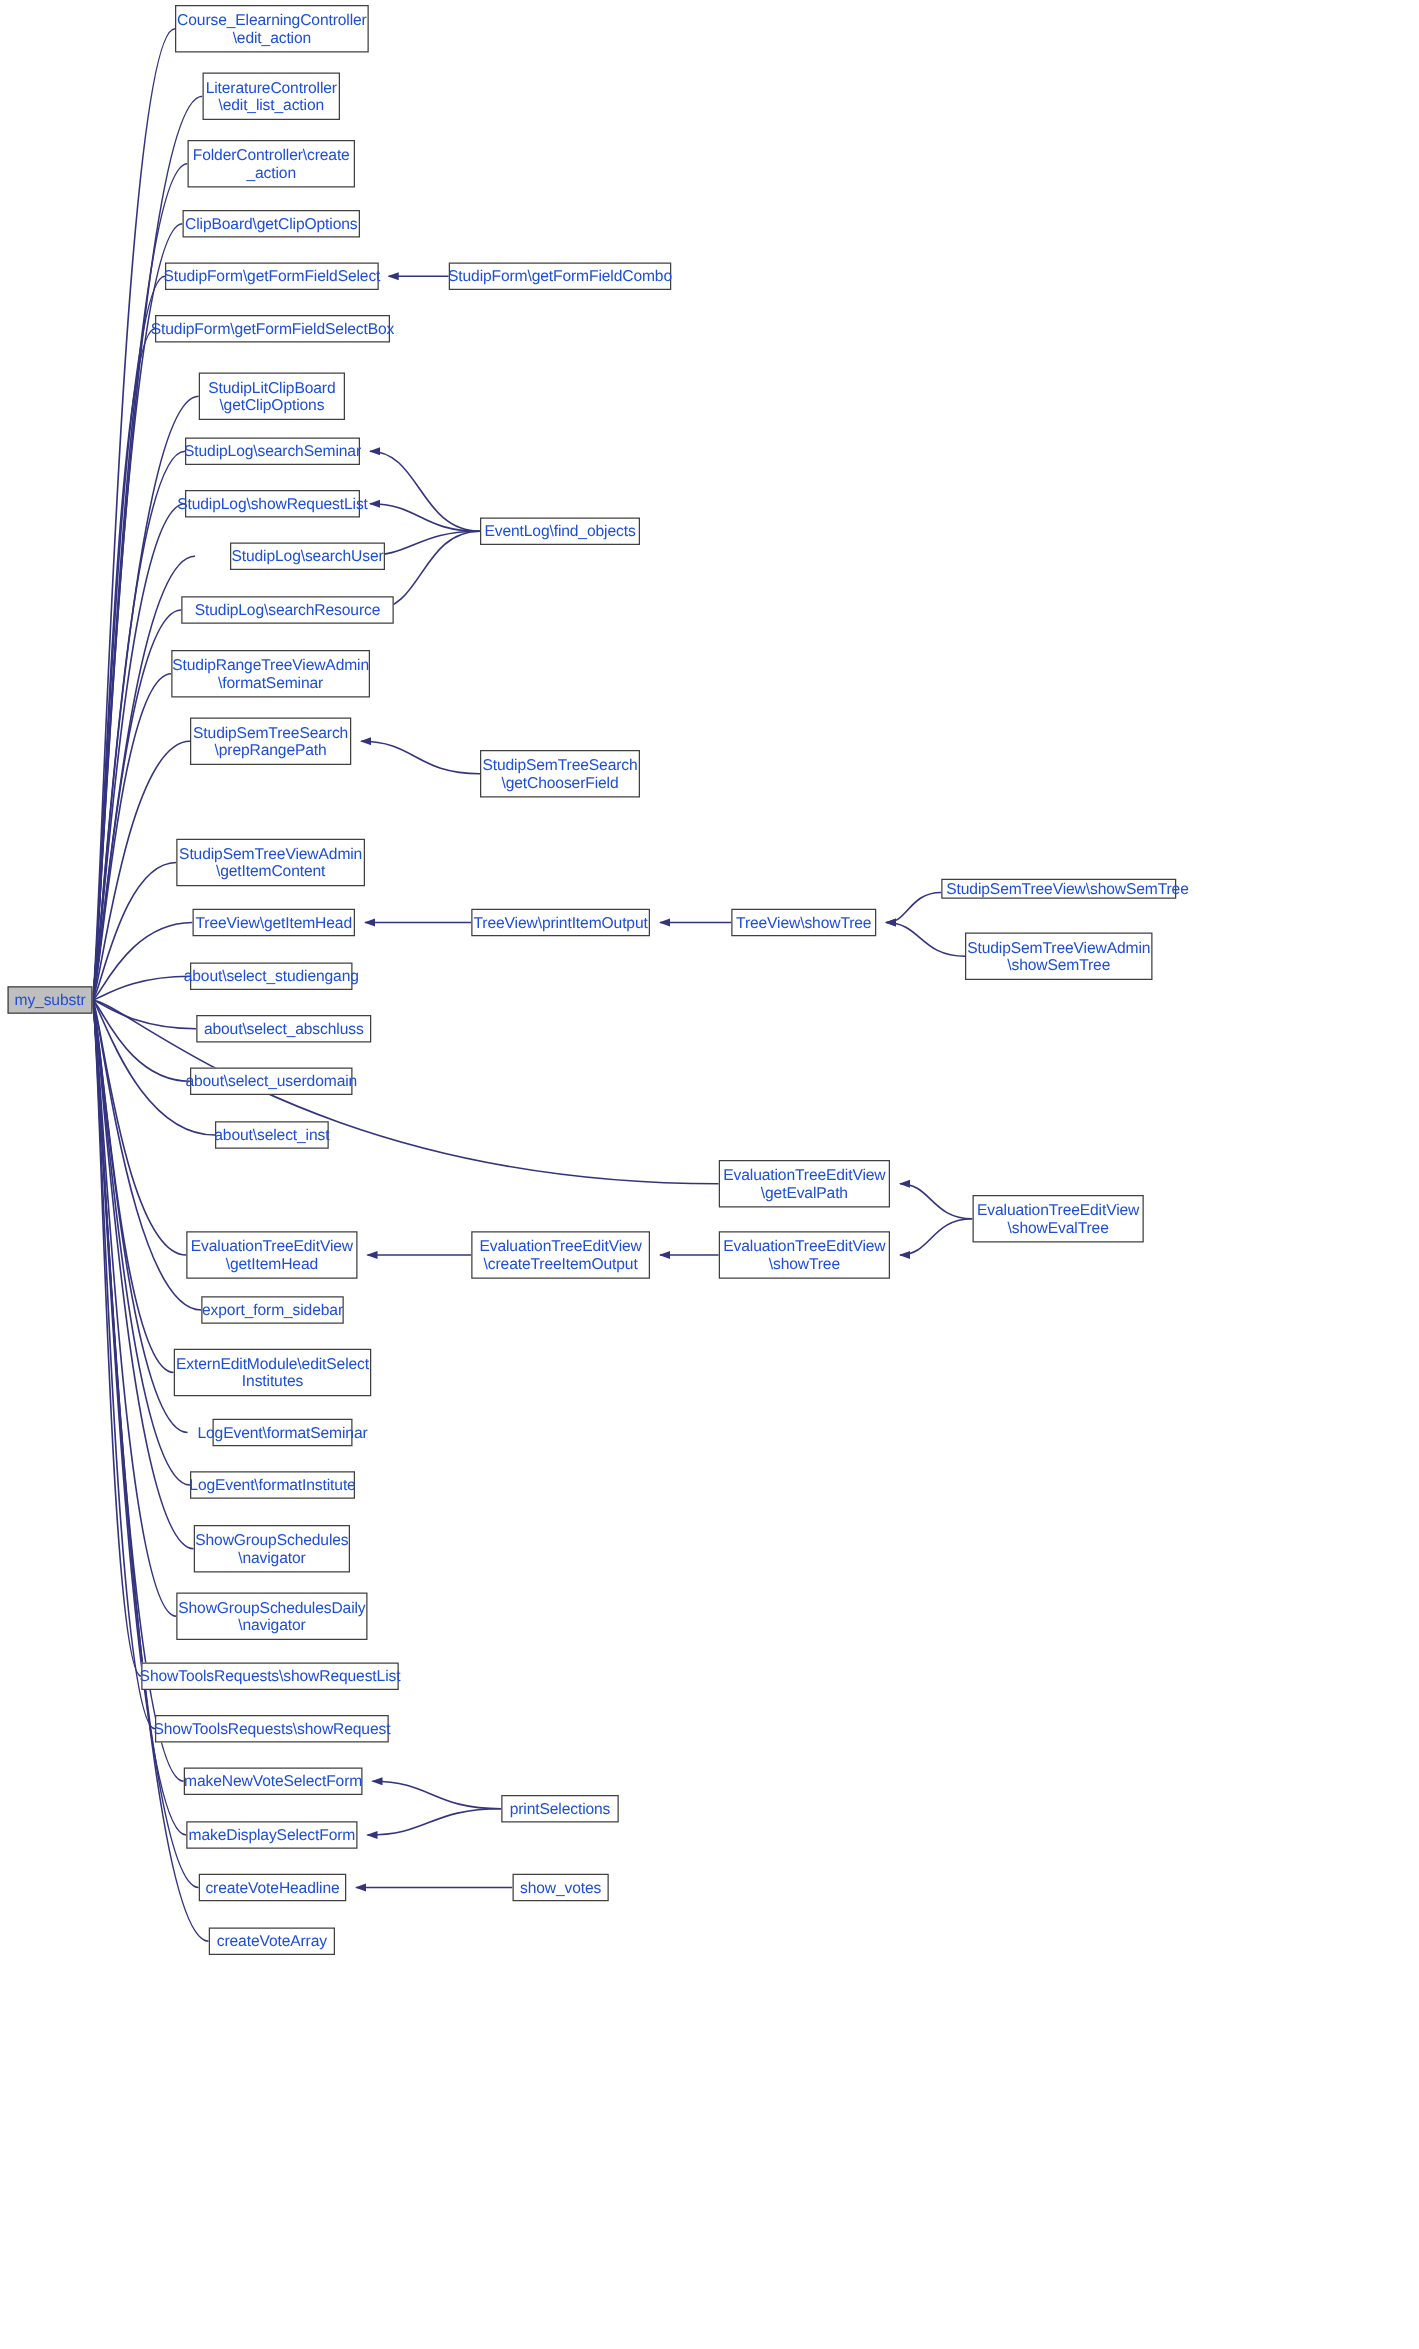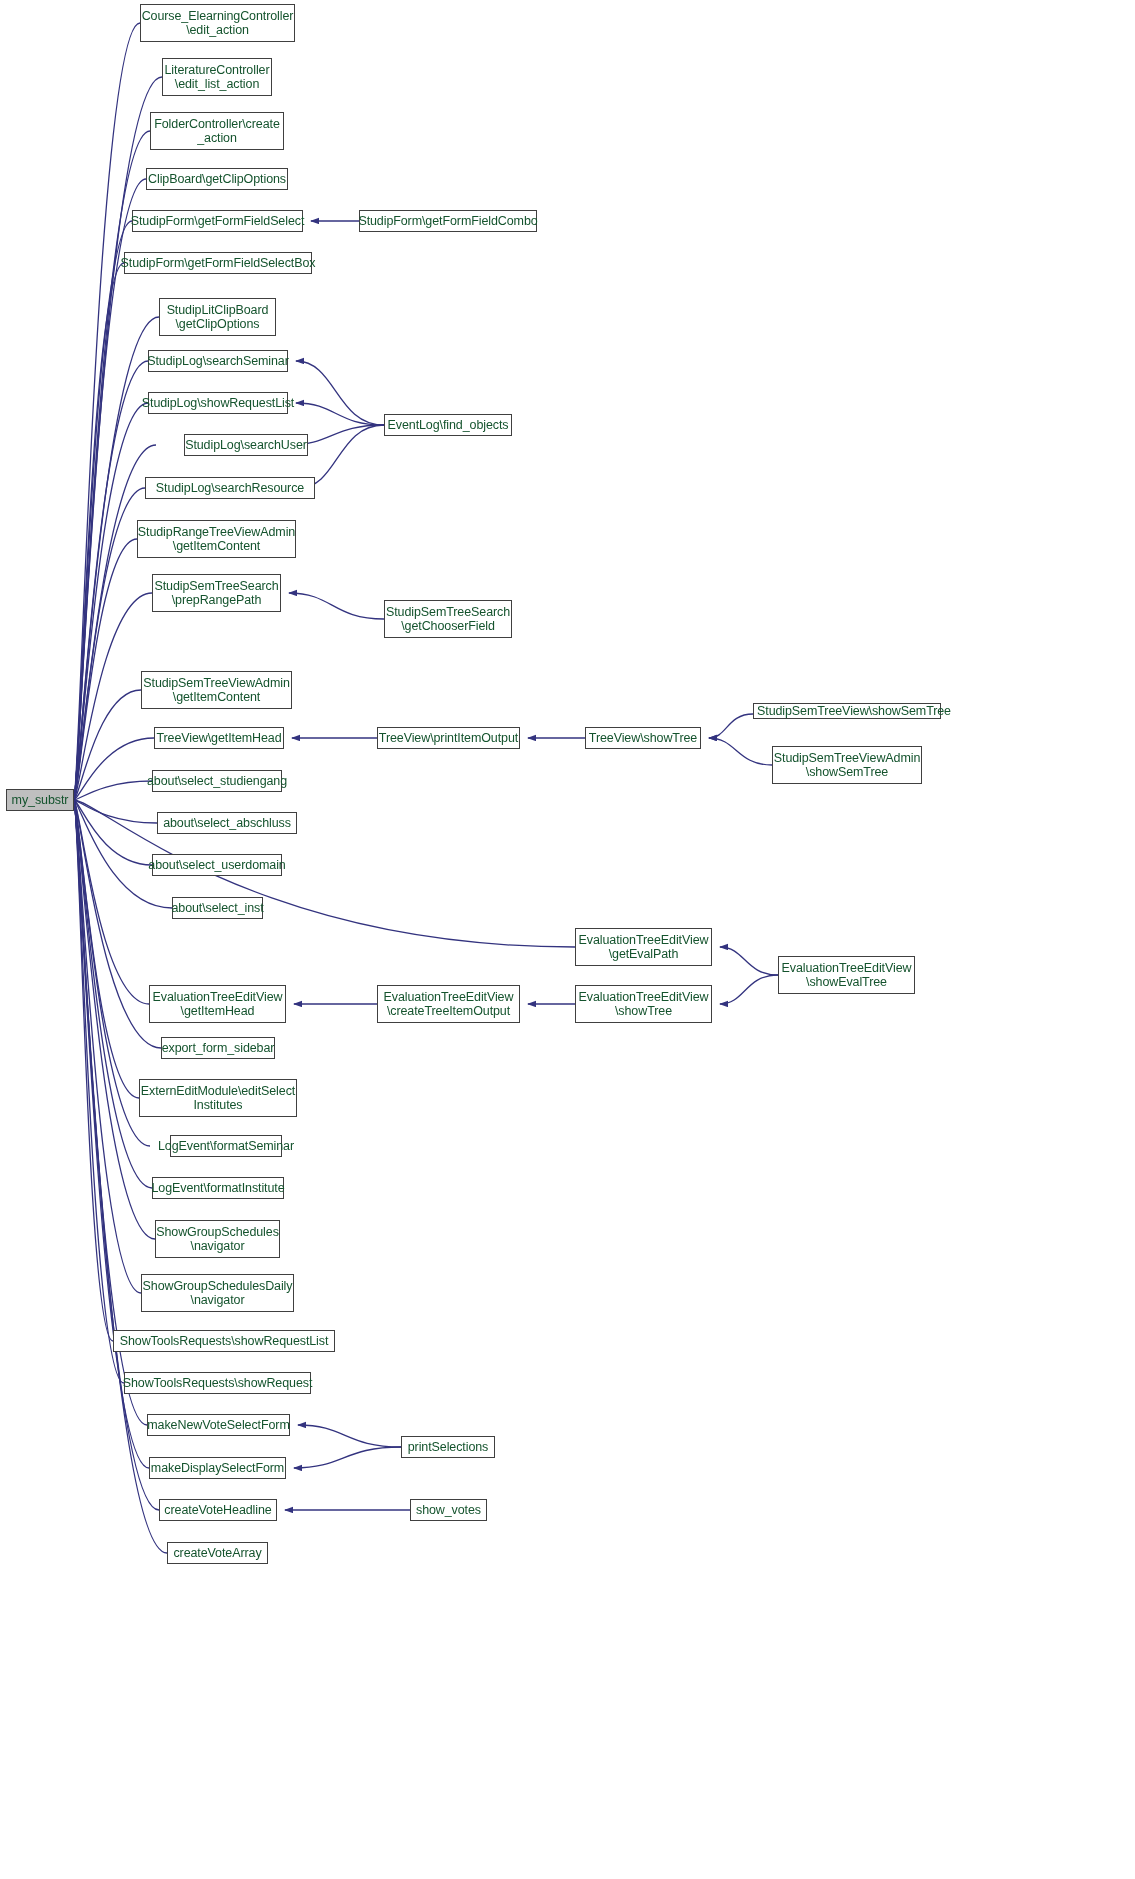--- a/index.html
+++ b/index.html
@@ -21,21 +21,21 @@
     top: 0;
     width: 1135px;
     height: 1879px;
     pointer-events: none;
   }
   .node {
     position: absolute;
     box-sizing: border-box;
     border: 1px solid #404040;
     background: #ffffff;
-    color: #14532d;
+    color: #1d4ed8;
     display: flex;
     align-items: center;
     justify-content: center;
     text-align: center;
     font-size: 12.5px;
     line-height: 14px;
     letter-spacing: -0.1px;
     white-space: pre-line;
     padding: 1px 3px;
     z-index: 5;
@@ -119,42 +119,42 @@
       <div class="node" style="left: 146px; top: 168px; width: 142px; height: 22px;">ClipBoard\getClipOptions</div>
       <div class="node" style="left: 132px; top: 210px; width: 171px; height: 22px;">StudipForm\getFormFieldSelect</div>
       <div class="node" style="left: 124px; top: 252px; width: 188px; height: 22px;">StudipForm\getFormFieldSelectBox</div>
       <div class="node" style="left: 159px; top: 298px; width: 117px; height: 38px;">StudipLitClipBoard
 \getClipOptions</div>
       <div class="node" style="left: 148px; top: 350px; width: 140px; height: 22px;">StudipLog\searchSeminar</div>
       <div class="node" style="left: 148px; top: 392px; width: 140px; height: 22px;">StudipLog\showRequestList</div>
       <div class="node" style="left: 156px; top: 434px; width: 124px; height: 22px; margin-left: 28px;">StudipLog\searchUser</div>
       <div class="node" style="left: 145px; top: 477px; width: 170px; height: 22px;">StudipLog\searchResource</div>
       <div class="node" style="left: 137px; top: 520px; width: 159px; height: 38px;">StudipRangeTreeViewAdmin
-\getItemContent</div>
+\formatSeminar</div>
       <div class="node" style="left: 152px; top: 574px; width: 129px; height: 38px;">StudipSemTreeSearch
 \prepRangePath</div>
       <div class="node" style="left: 141px; top: 671px; width: 151px; height: 38px;">StudipSemTreeViewAdmin
 \getItemContent</div>
       <div class="node" style="left: 154px; top: 727px; width: 130px; height: 22px;">TreeView\getItemHead</div>
       <div class="node" style="left: 152px; top: 770px; width: 130px; height: 22px;">about\select_studiengang</div>
       <div class="node" style="left: 157px; top: 812px; width: 140px; height: 22px;">about\select_abschluss</div>
       <div class="node" style="left: 152px; top: 854px; width: 130px; height: 22px;">about\select_userdomain</div>
       <div class="node" style="left: 172px; top: 897px; width: 91px; height: 22px;">about\select_inst</div>
       <div class="node" style="left: 149px; top: 985px; width: 137px; height: 38px;">EvaluationTreeEditView
 \getItemHead</div>
       <div class="node" style="left: 161px; top: 1037px; width: 114px; height: 22px;">export_form_sidebar</div>
       <div class="node" style="left: 139px; top: 1079px; width: 158px; height: 38px;">ExternEditModule\editSelect
 Institutes</div>
       <div class="node" style="left: 150px; top: 1135px; width: 112px; height: 22px; margin-left: 20px;">LogEvent\formatSeminar</div>
       <div class="node" style="left: 152px; top: 1177px; width: 132px; height: 22px;">LogEvent\formatInstitute</div>
       <div class="node" style="left: 155px; top: 1220px; width: 125px; height: 38px;">ShowGroupSchedules
 \navigator</div>
       <div class="node" style="left: 141px; top: 1274px; width: 153px; height: 38px;">ShowGroupSchedulesDaily
 \navigator</div>
-      <div class="node" style="left: 113px; top: 1330px; width: 222px; height: 22px;">ShowToolsRequests\showRequestList</div>
+      <div class="node" style="left: 113px; top: 1330px; width: 206px; height: 22px;">ShowToolsRequests\showRequestList</div>
       <div class="node" style="left: 124px; top: 1372px; width: 187px; height: 22px;">ShowToolsRequests\showRequest</div>
       <div class="node" style="left: 147px; top: 1414px; width: 143px; height: 22px;">makeNewVoteSelectForm</div>
       <div class="node" style="left: 149px; top: 1457px; width: 137px; height: 22px;">makeDisplaySelectForm</div>
       <div class="node" style="left: 159px; top: 1499px; width: 118px; height: 22px;">createVoteHeadline</div>
       <div class="node" style="left: 167px; top: 1542px; width: 101px; height: 22px;">createVoteArray</div>
       <div class="node" style="left: 359px; top: 210px; width: 178px; height: 22px;">StudipForm\getFormFieldCombo</div>
       <div class="node" style="left: 384px; top: 414px; width: 128px; height: 22px;">EventLog\find_objects</div>
       <div class="node" style="left: 384px; top: 600px; width: 128px; height: 38px;">StudipSemTreeSearch
 \getChooserField</div>
       <div class="node" style="left: 377px; top: 727px; width: 143px; height: 22px;">TreeView\printItemOutput</div>

